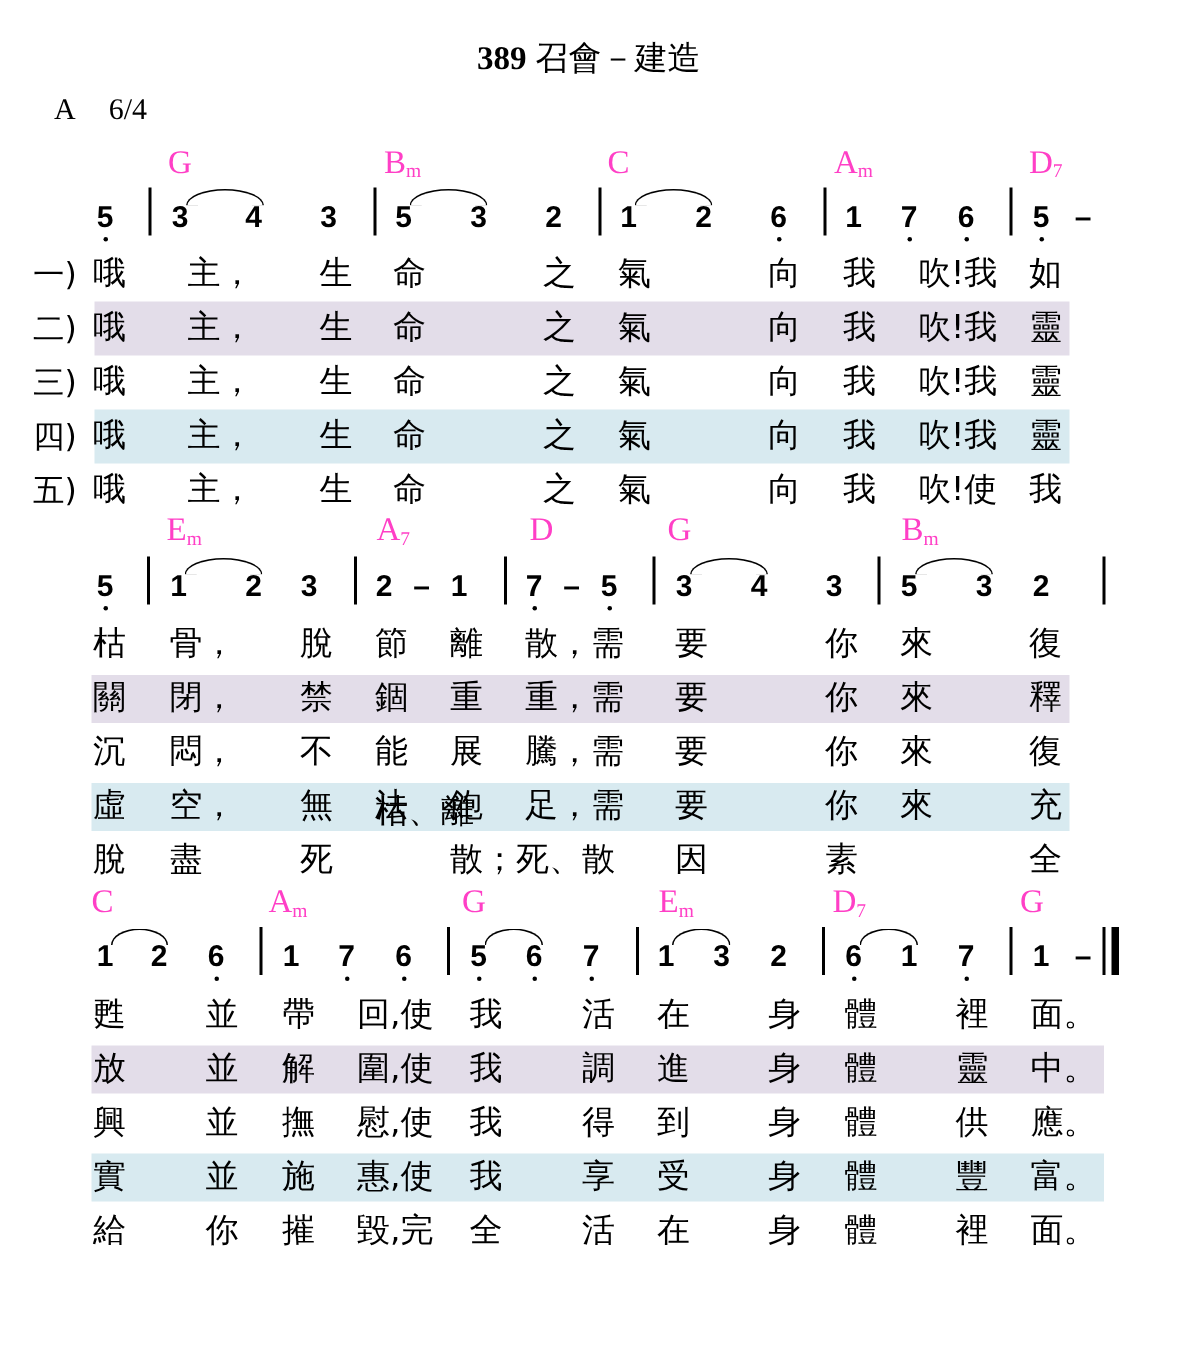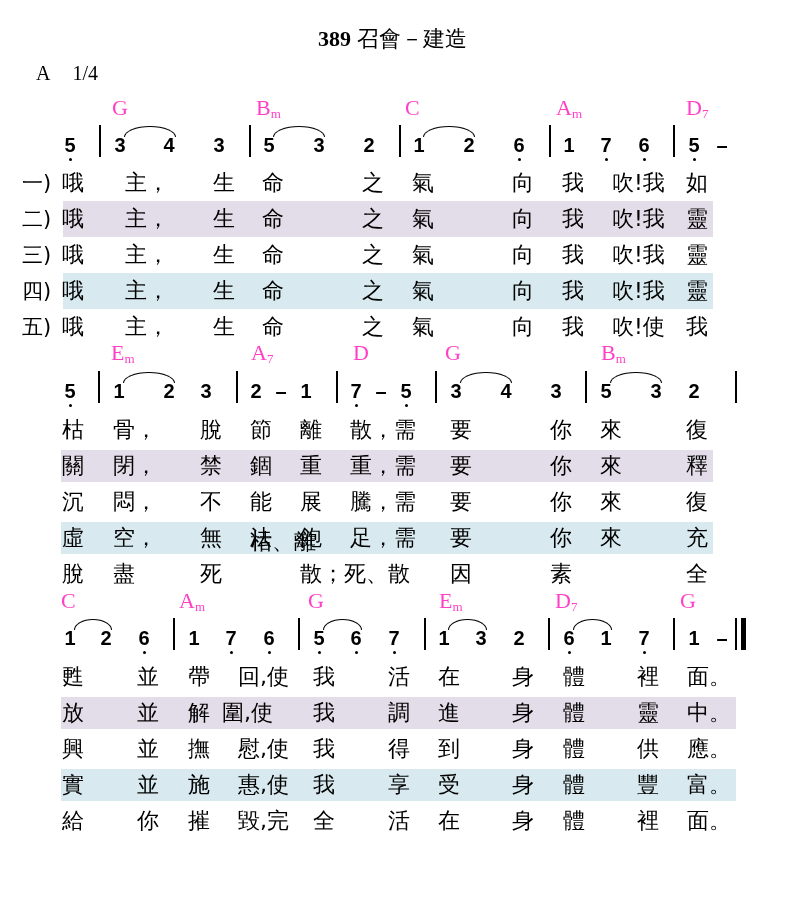--- a/index.html
+++ b/index.html
@@ -25,21 +25,21 @@
   .lyric { font-family:"DejaVu Sans", sans-serif; font-size:22px; line-height:26px; font-weight:normal; }
   .vnum { font-family:"DejaVu Sans", sans-serif; font-size:21px; line-height:26px; }
 </style>
 </head>
 <body>
 
 <div class="abs title">
   <span>389</span><span class="cn">召會－建造</span>
 </div>
 <div class="abs keysig">
-  <span>A</span><span>1/4</span>
+  <span>A</span><span>6/4</span>
 </div>
 
 <div class="band purple" style="left:63px;top:201px;width:650px;height:36px;"></div>
 <div class="band blue" style="left:63px;top:273px;width:650px;height:36px;"></div>
 <div class="band purple" style="left:61px;top:450px;width:652px;height:32px;"></div>
 <div class="band blue" style="left:61px;top:522px;width:652px;height:32px;"></div>
 <div class="band purple" style="left:61px;top:697px;width:675px;height:32px;"></div>
 <div class="band blue" style="left:61px;top:769px;width:675px;height:32px;"></div>
 
 <div id="score">
@@ -245,21 +245,21 @@
     <div class="abs lyric" style="left: 313px; top: 664px;">我</div>
     <div class="abs lyric" style="left: 388px; top: 664px;">活</div>
     <div class="abs lyric" style="left: 438px; top: 664px;">在</div>
     <div class="abs lyric" style="left: 512px; top: 664px;">身</div>
     <div class="abs lyric" style="left: 563px; top: 664px;">體</div>
     <div class="abs lyric" style="left: 637px; top: 664px;">裡</div>
     <div class="abs lyric" style="left: 687px; top: 664px;">面。</div>
     <div class="abs lyric" style="left: 62px; top: 700px;">放</div>
     <div class="abs lyric" style="left: 137px; top: 700px;">並</div>
     <div class="abs lyric" style="left: 188px; top: 700px;">解</div>
-    <div class="abs lyric" style="left: 222px; top: 700px;">圍,使</div>
+    <div class="abs lyric" style="left: 238px; top: 700px;">圍,使</div>
     <div class="abs lyric" style="left: 313px; top: 700px;">我</div>
     <div class="abs lyric" style="left: 388px; top: 700px;">調</div>
     <div class="abs lyric" style="left: 438px; top: 700px;">進</div>
     <div class="abs lyric" style="left: 512px; top: 700px;">身</div>
     <div class="abs lyric" style="left: 563px; top: 700px;">體</div>
     <div class="abs lyric" style="left: 637px; top: 700px;">靈</div>
     <div class="abs lyric" style="left: 687px; top: 700px;">中。</div>
     <div class="abs lyric" style="left: 62px; top: 736px;">興</div>
     <div class="abs lyric" style="left: 137px; top: 736px;">並</div>
     <div class="abs lyric" style="left: 188px; top: 736px;">撫</div>

